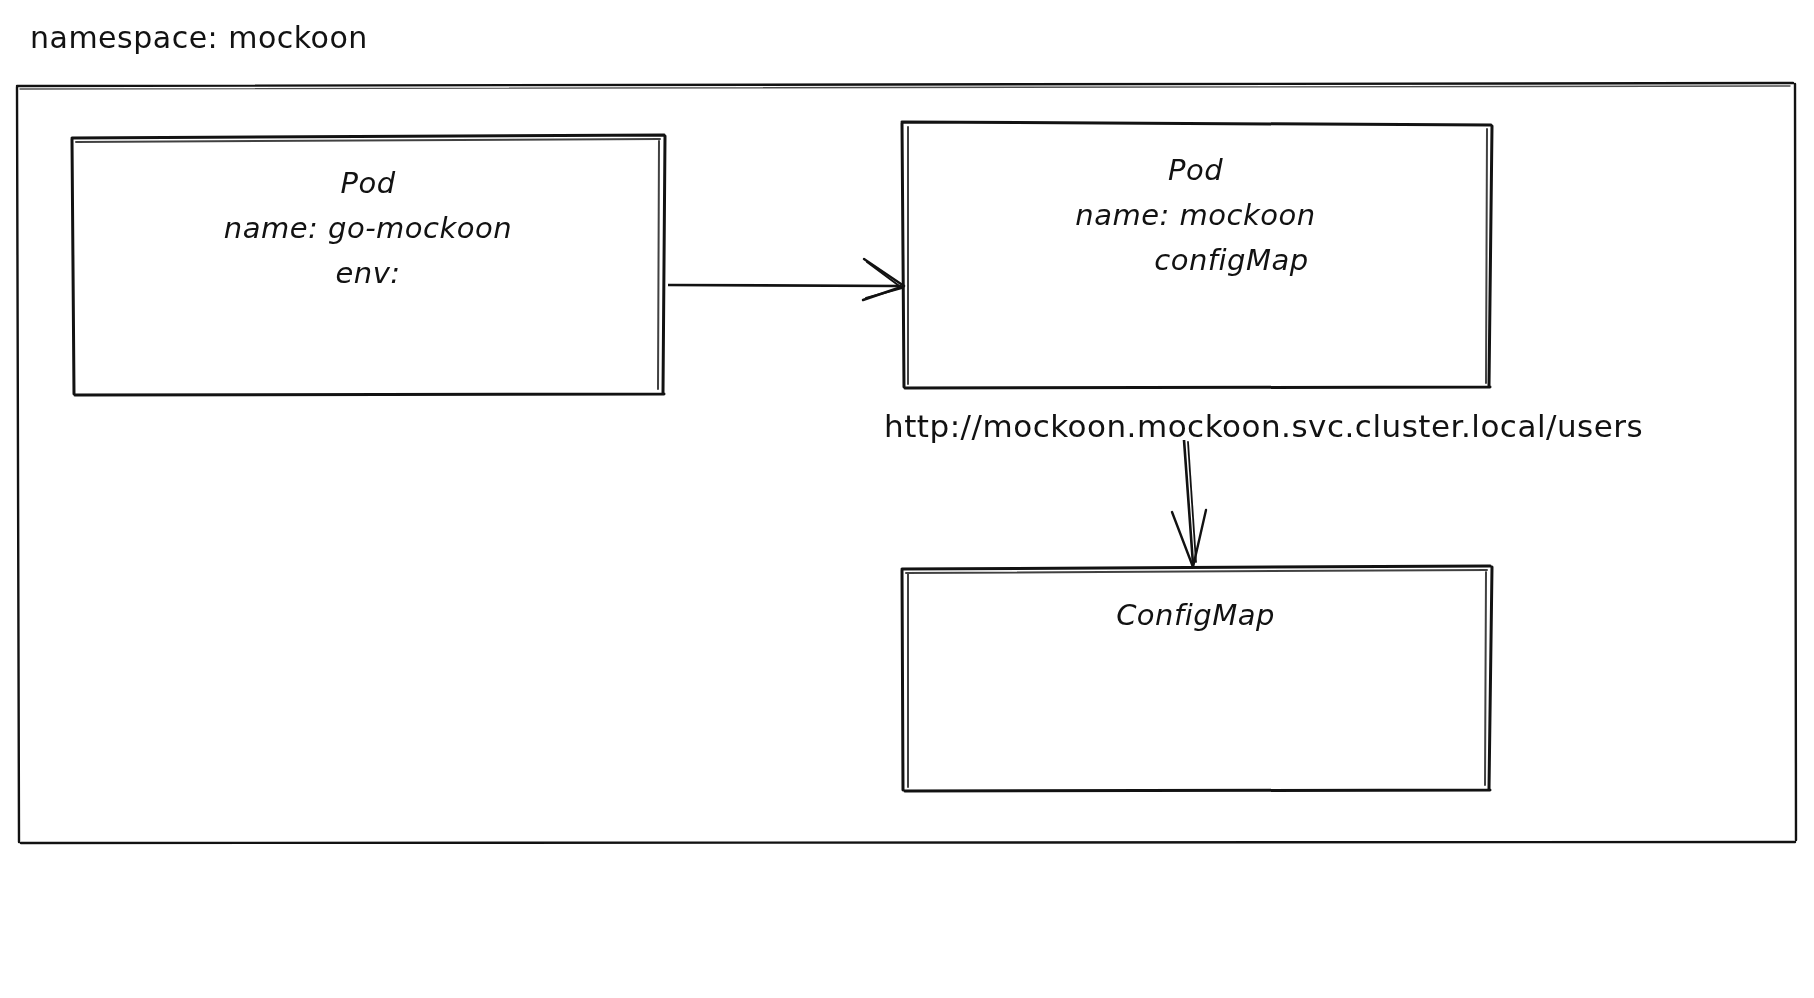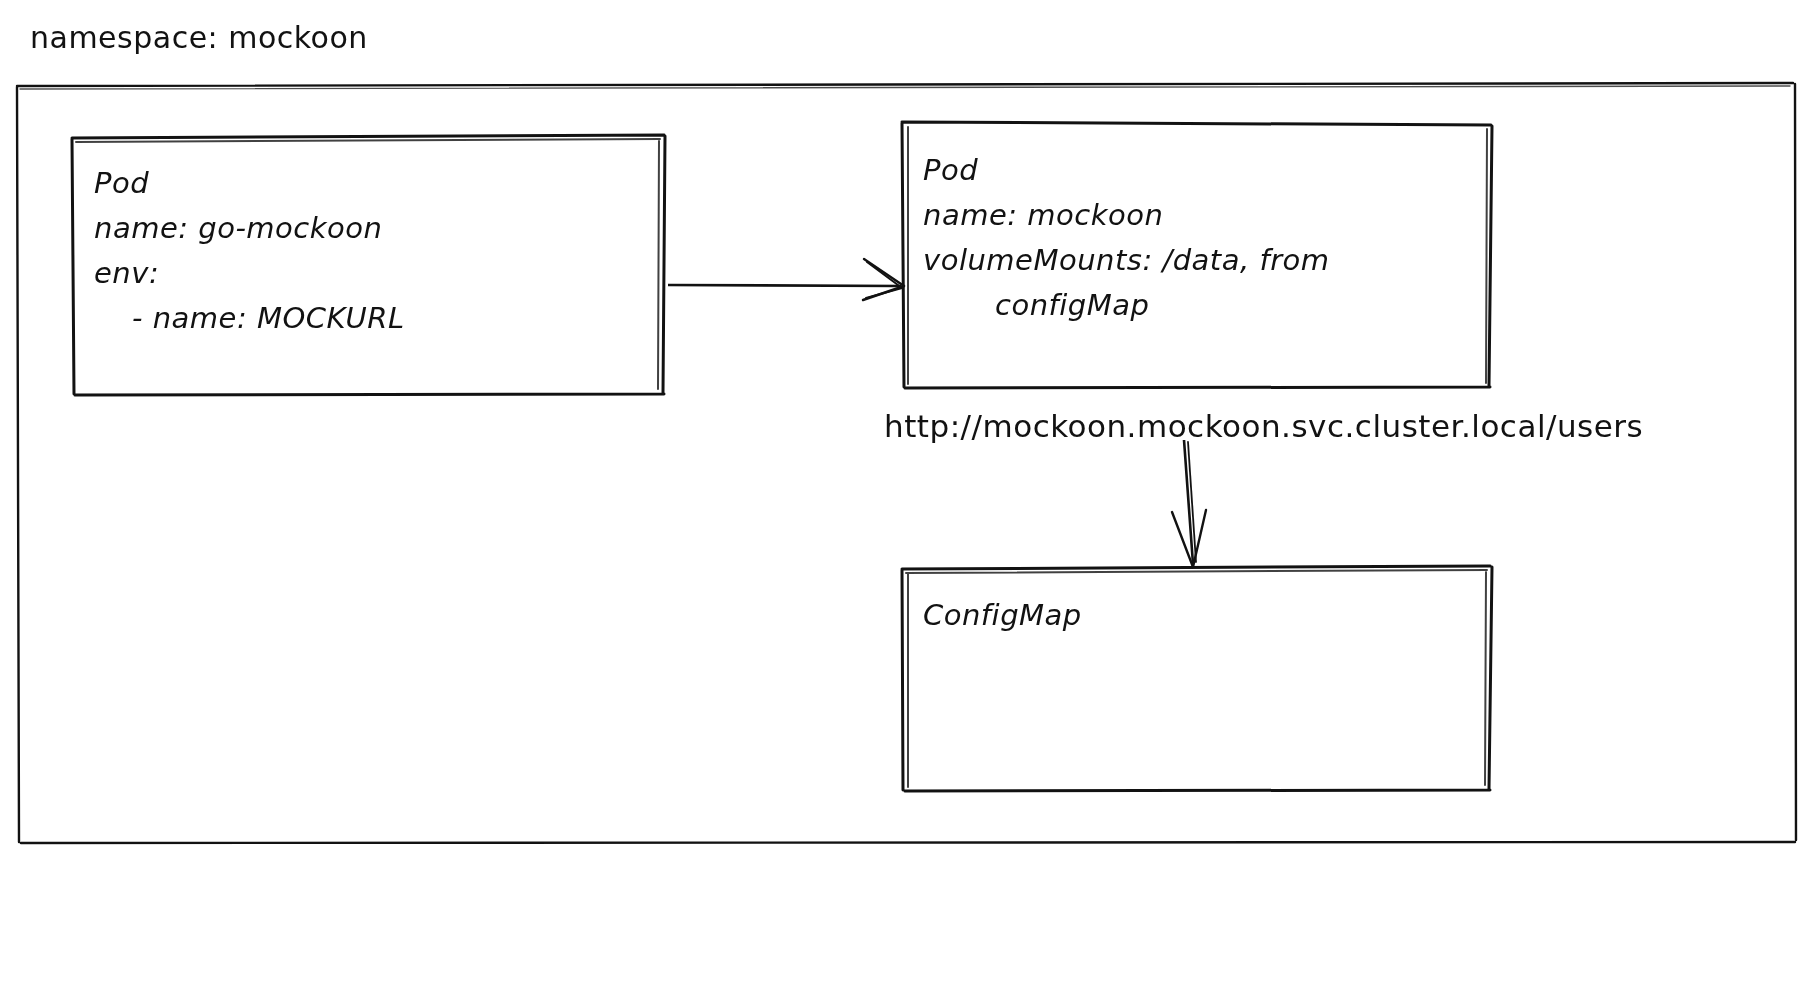--- a/index.html
+++ b/index.html
@@ -15,20 +15,21 @@
     width: 1814px;
     height: 998px;
     background: #ffffff;
     overflow: hidden;
   }
   .hand {
     font-family: "DejaVu Sans", sans-serif;
     color: #121212;
     letter-spacing: 0.5px;
     white-space: pre;
+    text-align: center;
   }
 
   
   #namespace-title {
     position: absolute;
     left: 30px;
     top: 18px;
     font-size: 30px;
     line-height: 40px;
   }
@@ -115,42 +116,40 @@
 
   <div id="pod-go-mockoon-box" class="sketchbox">
     <svg width="600" height="265" viewBox="0 0 600 265" aria-hidden="true">
       <path class="stroke" stroke-width="3" d="M4,7 L596,4 M597,5 L595,262 M596,263 L7,264 M6,263 L4,8"></path>
       <path class="stroke" stroke-width="2" opacity="0.8" d="M8,11 L592,8 M591,9 L590,258"></path>
     </svg>
     <div class="boxtext">
       <div class="boxline hand">Pod</div>
       <div class="boxline hand">name: go-mockoon</div>
       <div class="boxline hand">env:</div>
-      <div class="boxline hand indent1">- name: MOCKURL</div>
     </div>
   </div>
 
   <div id="arrow-pod-to-pod" class="arrow">
     <svg width="240" height="60" viewBox="0 0 240 60" aria-hidden="true">
       <path class="stroke" stroke-width="2.6" d="M0,40 L232,41"></path>
       <path class="stroke" stroke-width="2.4" d="M196,14 L236,41"></path>
       <path class="stroke" stroke-width="2.4" d="M236,41 L195,55"></path>
       <path class="stroke" stroke-width="2" d="M199,17 L234,43 L198,53"></path>
     </svg>
   </div>
 
   <div id="pod-mockoon-box" class="sketchbox">
     <svg width="597" height="272" viewBox="0 0 597 272" aria-hidden="true">
       <path class="stroke" stroke-width="3" d="M5,4 L594,7 M595,8 L592,268 M593,269 L8,270 M7,269 L5,5"></path>
       <path class="stroke" stroke-width="2" opacity="0.8" d="M11,9 L11,266 M590,11 L589,265"></path>
     </svg>
     <div class="boxtext">
       <div class="boxline hand">Pod</div>
       <div class="boxline hand">name: mockoon</div>
-      <div class="boxline hand">volumeMounts: /data, from</div>
       <div class="boxline hand indent2">configMap</div>
     </div>
   </div>
 
   <div id="service-url-label" class="hand">http://mockoon.mockoon.svc.cluster.local/users</div>
 
   <div id="arrow-url-to-configmap" class="arrow">
     <svg width="80" height="130" viewBox="0 0 80 130" aria-hidden="true">
       <path class="stroke" stroke-width="2.6" d="M29,0 L38,124"></path>
       <path class="stroke" stroke-width="2.4" d="M17,72 L38,127"></path>

